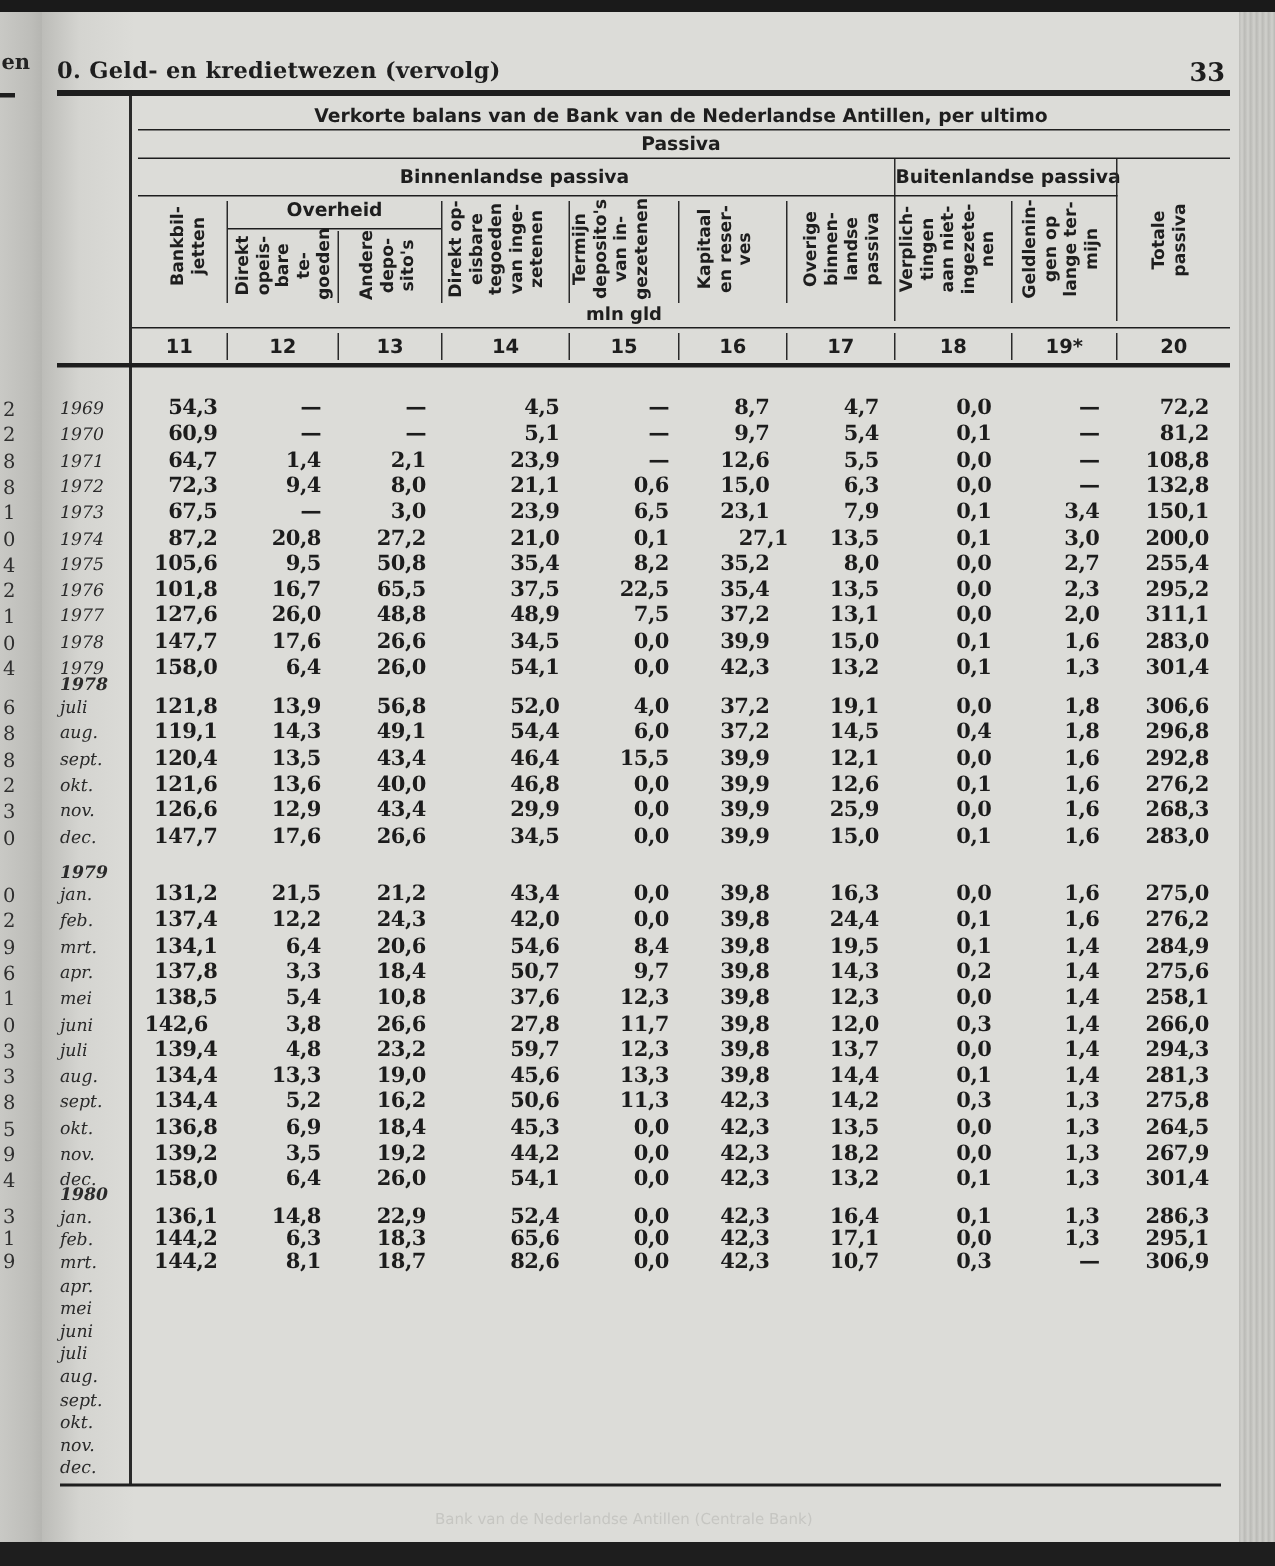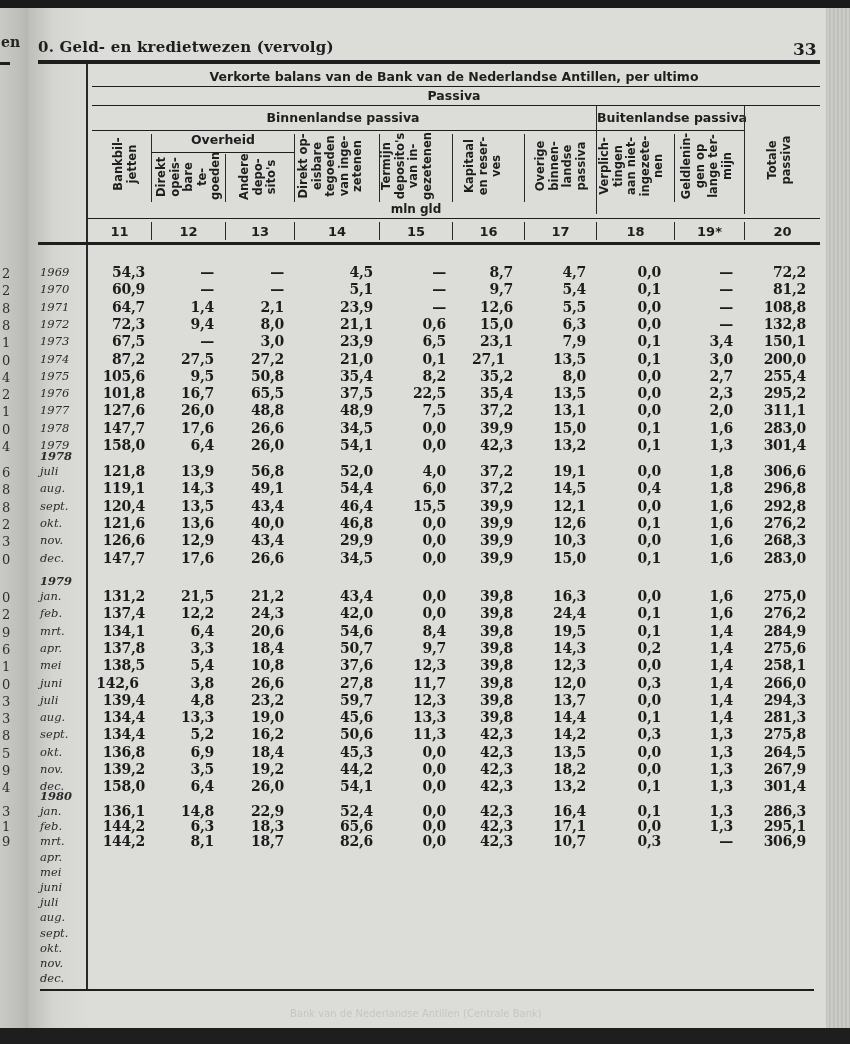--- a/index.html
+++ b/index.html
@@ -248,25 +248,25 @@
         <div class="cell" style="left: 453px; width: 60px;">23,1</div>
         <div class="cell" style="left: 525px; width: 61px;">7,9</div>
         <div class="cell" style="left: 597px; width: 64px;">0,1</div>
         <div class="cell" style="left: 675px; width: 58px;">3,4</div>
         <div class="cell" style="left: 745px; width: 61px;">150,1</div>
         <div class="bleed-left" style="top: 1px; line-height: 17.3px;">1</div>
       </div>
       <div class="row" style="top: 342.5px;">
         <div class="stub" style="top: 0px;">1974</div>
         <div class="cell" style="left: 90px; width: 55px;">87,2</div>
-        <div class="cell" style="left: 152px; width: 62px;">27,5</div>
+        <div class="cell" style="left: 152px; width: 62px;">20,8</div>
         <div class="cell" style="left: 226px; width: 58px;">27,2</div>
         <div class="cell" style="left: 295px; width: 78px;">21,0</div>
         <div class="cell" style="left: 380px; width: 66px;">0,1</div>
-        <div class="cell" style="left: 445px; width: 60px;">27,1</div>
+        <div class="cell" style="left: 479px; width: 60px; text-align: center;">27,1</div>
         <div class="cell" style="left: 525px; width: 61px;">13,5</div>
         <div class="cell" style="left: 597px; width: 64px;">0,1</div>
         <div class="cell" style="left: 675px; width: 58px;">3,0</div>
         <div class="cell" style="left: 745px; width: 61px;">200,0</div>
         <div class="bleed-left" style="top: 1px; line-height: 17.3px;">0</div>
       </div>
       <div class="row" style="top: 359.8px;">
         <div class="stub" style="top: 0px;">1975</div>
         <div class="cell" style="left: 90px; width: 55px;">105,6</div>
         <div class="cell" style="left: 152px; width: 62px;">9,5</div>
@@ -397,21 +397,21 @@
         <div class="bleed-left" style="top: 1px; line-height: 17.3px;">2</div>
       </div>
       <div class="row" style="top: 524.2px;">
         <div class="stub" style="top: 0px;">nov.</div>
         <div class="cell" style="left: 90px; width: 55px;">126,6</div>
         <div class="cell" style="left: 152px; width: 62px;">12,9</div>
         <div class="cell" style="left: 226px; width: 58px;">43,4</div>
         <div class="cell" style="left: 295px; width: 78px;">29,9</div>
         <div class="cell" style="left: 380px; width: 66px;">0,0</div>
         <div class="cell" style="left: 453px; width: 60px;">39,9</div>
-        <div class="cell" style="left: 525px; width: 61px;">10,3</div>
+        <div class="cell" style="left: 525px; width: 61px;">25,9</div>
         <div class="cell" style="left: 597px; width: 64px;">0,0</div>
         <div class="cell" style="left: 675px; width: 58px;">1,6</div>
         <div class="cell" style="left: 745px; width: 61px;">268,3</div>
         <div class="bleed-left" style="top: 1px; line-height: 17.3px;">3</div>
       </div>
       <div class="row" style="top: 541.5px;">
         <div class="stub" style="top: 0px;">dec.</div>
         <div class="cell" style="left: 90px; width: 55px;">147,7</div>
         <div class="cell" style="left: 152px; width: 62px;">17,6</div>
         <div class="cell" style="left: 226px; width: 58px;">26,6</div>

